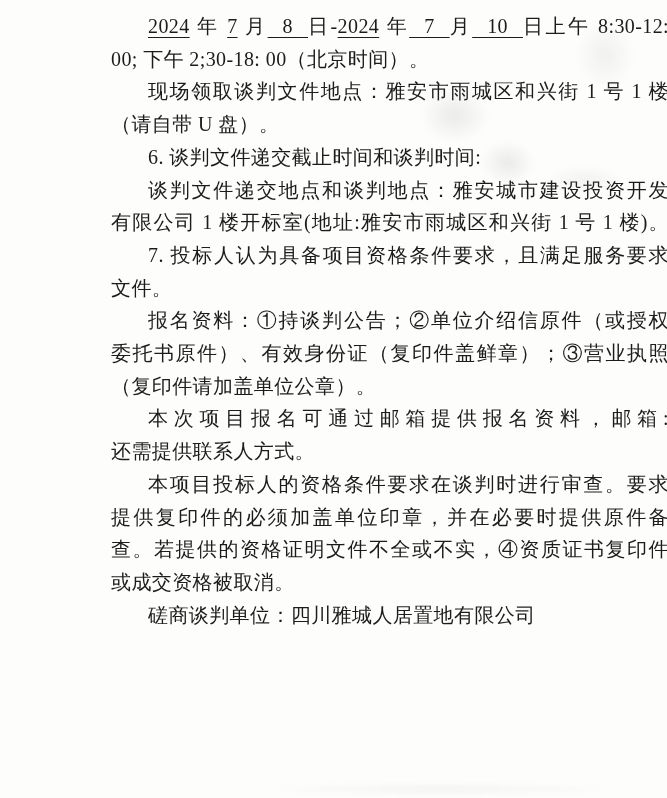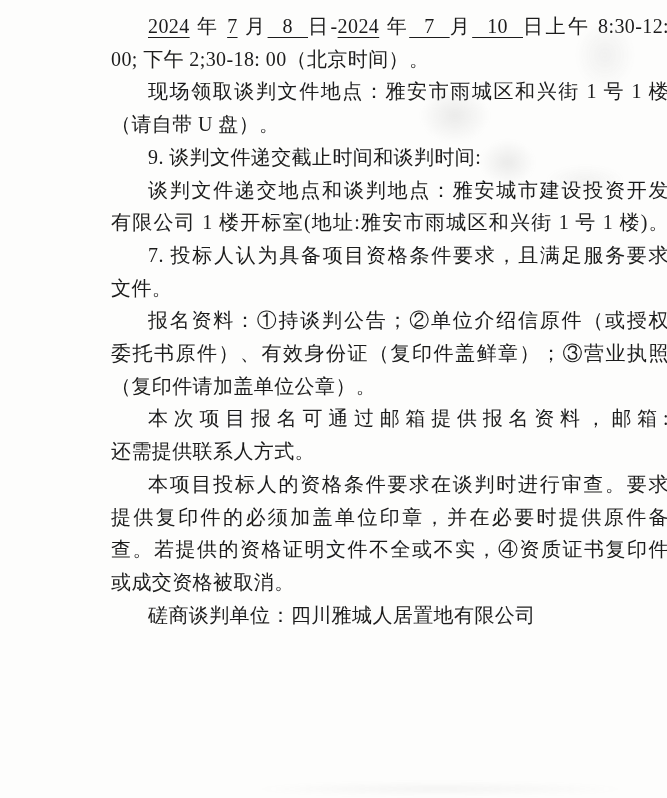--- a/index.html
+++ b/index.html
@@ -61,21 +61,21 @@
 </style>
 </head>
 <body>
 
 <div class="page" style="background: rgb(253, 253, 252);">
   <div class="doc" id="doc" style="color: rgb(28, 28, 28);">
       <div class="line indent fill"><span class="u">2024</span><span class=""> 年 </span><span class="u">7</span><span class=""> 月</span><span class="u">&nbsp;&nbsp;8&nbsp;&nbsp;</span><span class="">日-</span><span class="u">2024</span><span class=""> 年</span><span class="u">&nbsp;&nbsp;7&nbsp;&nbsp;</span><span class="">月</span><span class="u">&nbsp;&nbsp;10&nbsp;&nbsp;</span><span class="">日上午 8:30-12:</span></div>
       <div class="line"><span class="">00; 下午 2;30-18: 00（北京时间）。</span></div>
       <div class="line indent fill"><span class="">现场领取谈判文件地点：雅安市雨城区和兴街 1 号 1 楼</span></div>
       <div class="line"><span class="">（请自带 U 盘）。</span></div>
-      <div class="line indent"><span class="">9. 谈判文件递交截止时间和谈判时间:</span></div>
+      <div class="line indent"><span class="">6. 谈判文件递交截止时间和谈判时间:</span></div>
       <div class="line indent fill"><span class="">谈判文件递交地点和谈判地点：雅安城市建设投资开发</span></div>
       <div class="line fill"><span class="">有限公司 1 楼开标室(地址:雅安市雨城区和兴街 1 号 1 楼)。</span></div>
       <div class="line indent fill"><span class="">7. 投标人认为具备项目资格条件要求，且满足服务要求</span></div>
       <div class="line"><span class="">文件。</span></div>
       <div class="line indent fill"><span class="">报名资料：①持谈判公告；②单位介绍信原件（或授权</span></div>
       <div class="line fill"><span class="">委托书原件）、有效身份证（复印件盖鲜章）；③营业执照</span></div>
       <div class="line"><span class="">（复印件请加盖单位公章）。</span></div>
       <div class="line indent fill"><span class="">本次项目报名可通过邮箱提供报名资料，邮箱:</span></div>
       <div class="line"><span class="">还需提供联系人方式。</span></div>
       <div class="line indent fill"><span class="">本项目投标人的资格条件要求在谈判时进行审查。要求</span></div>

